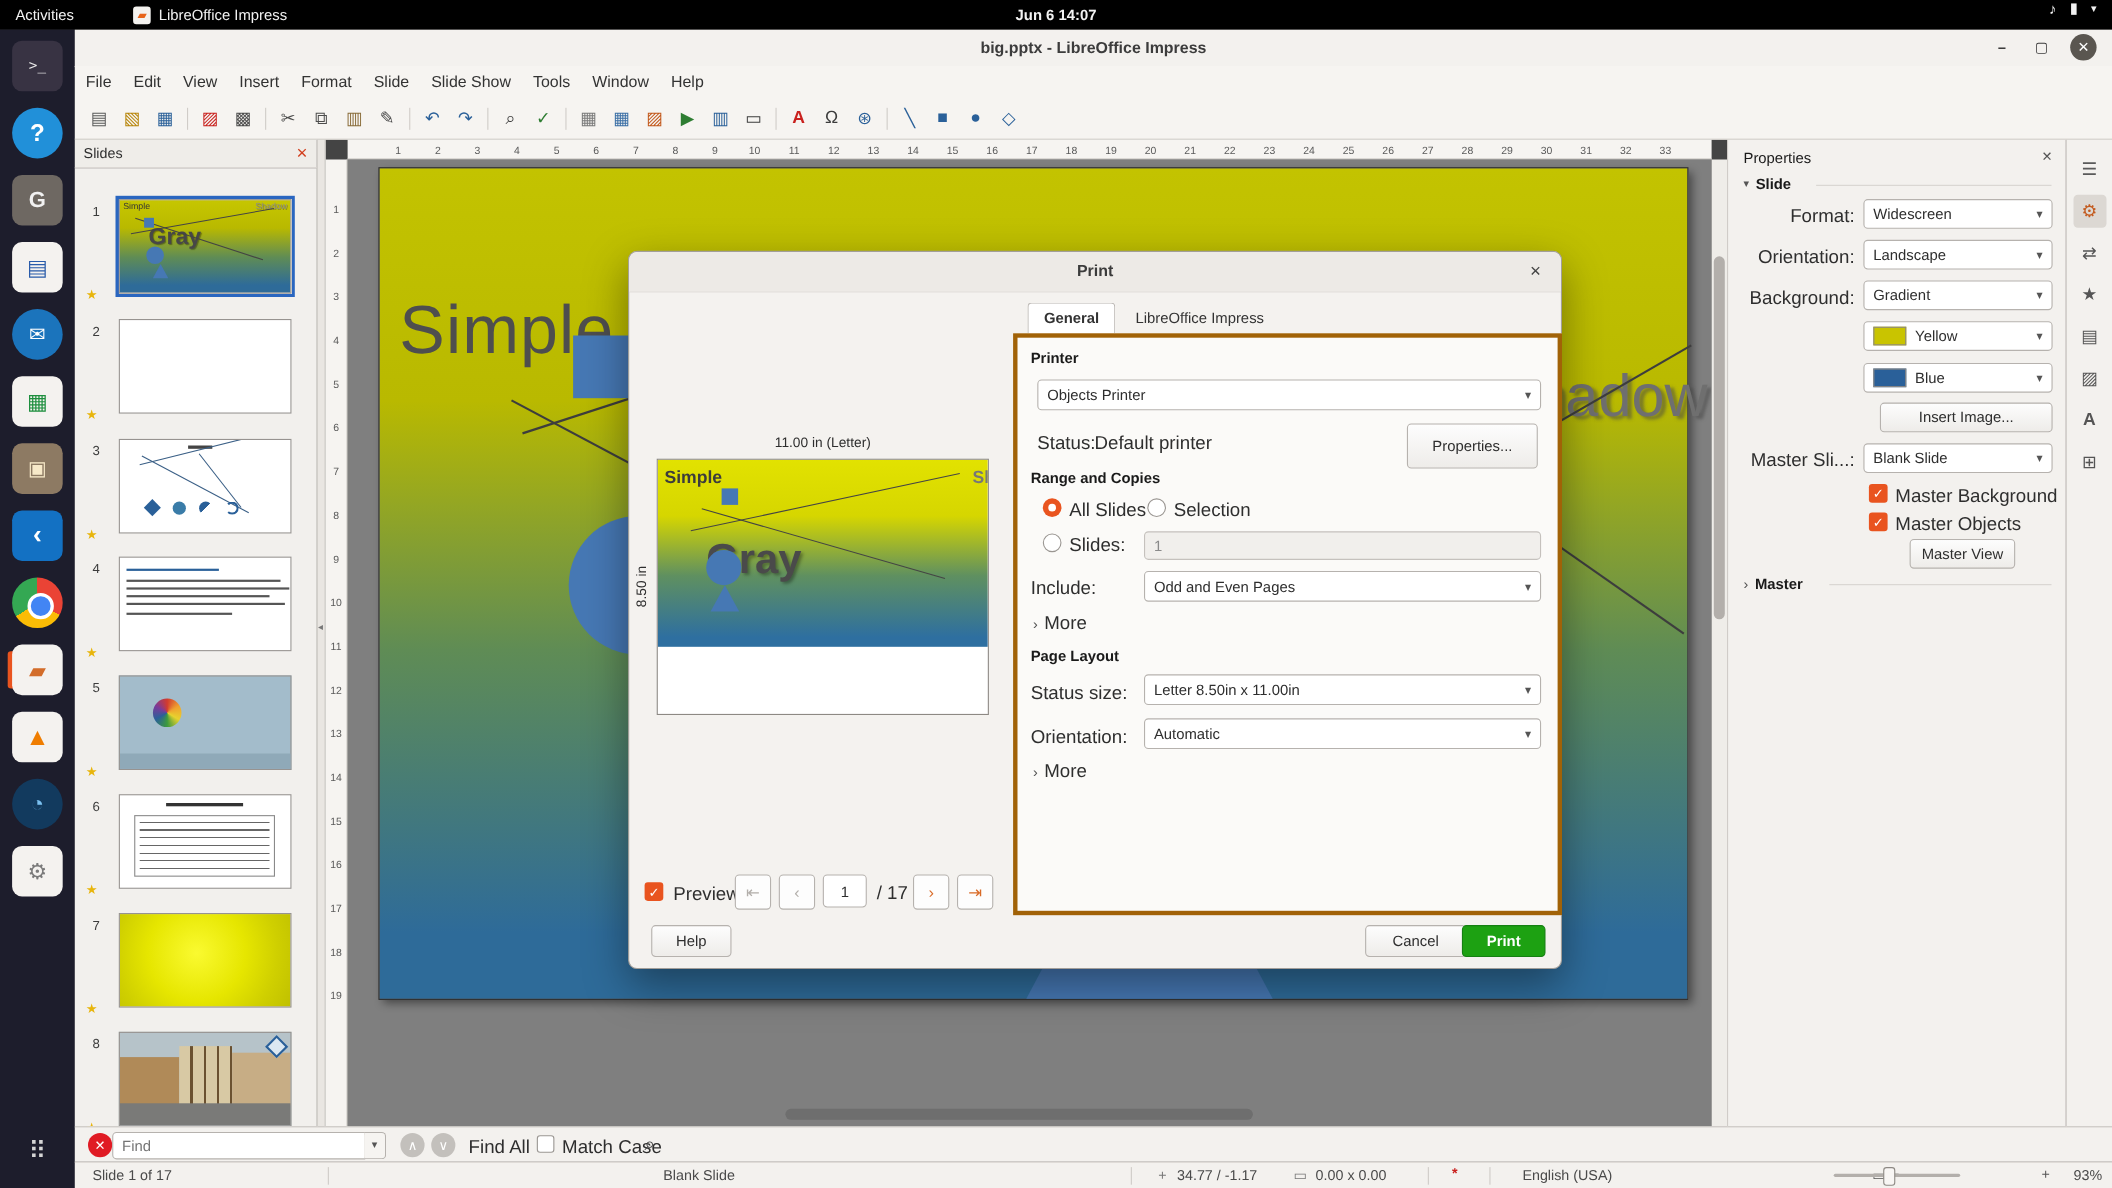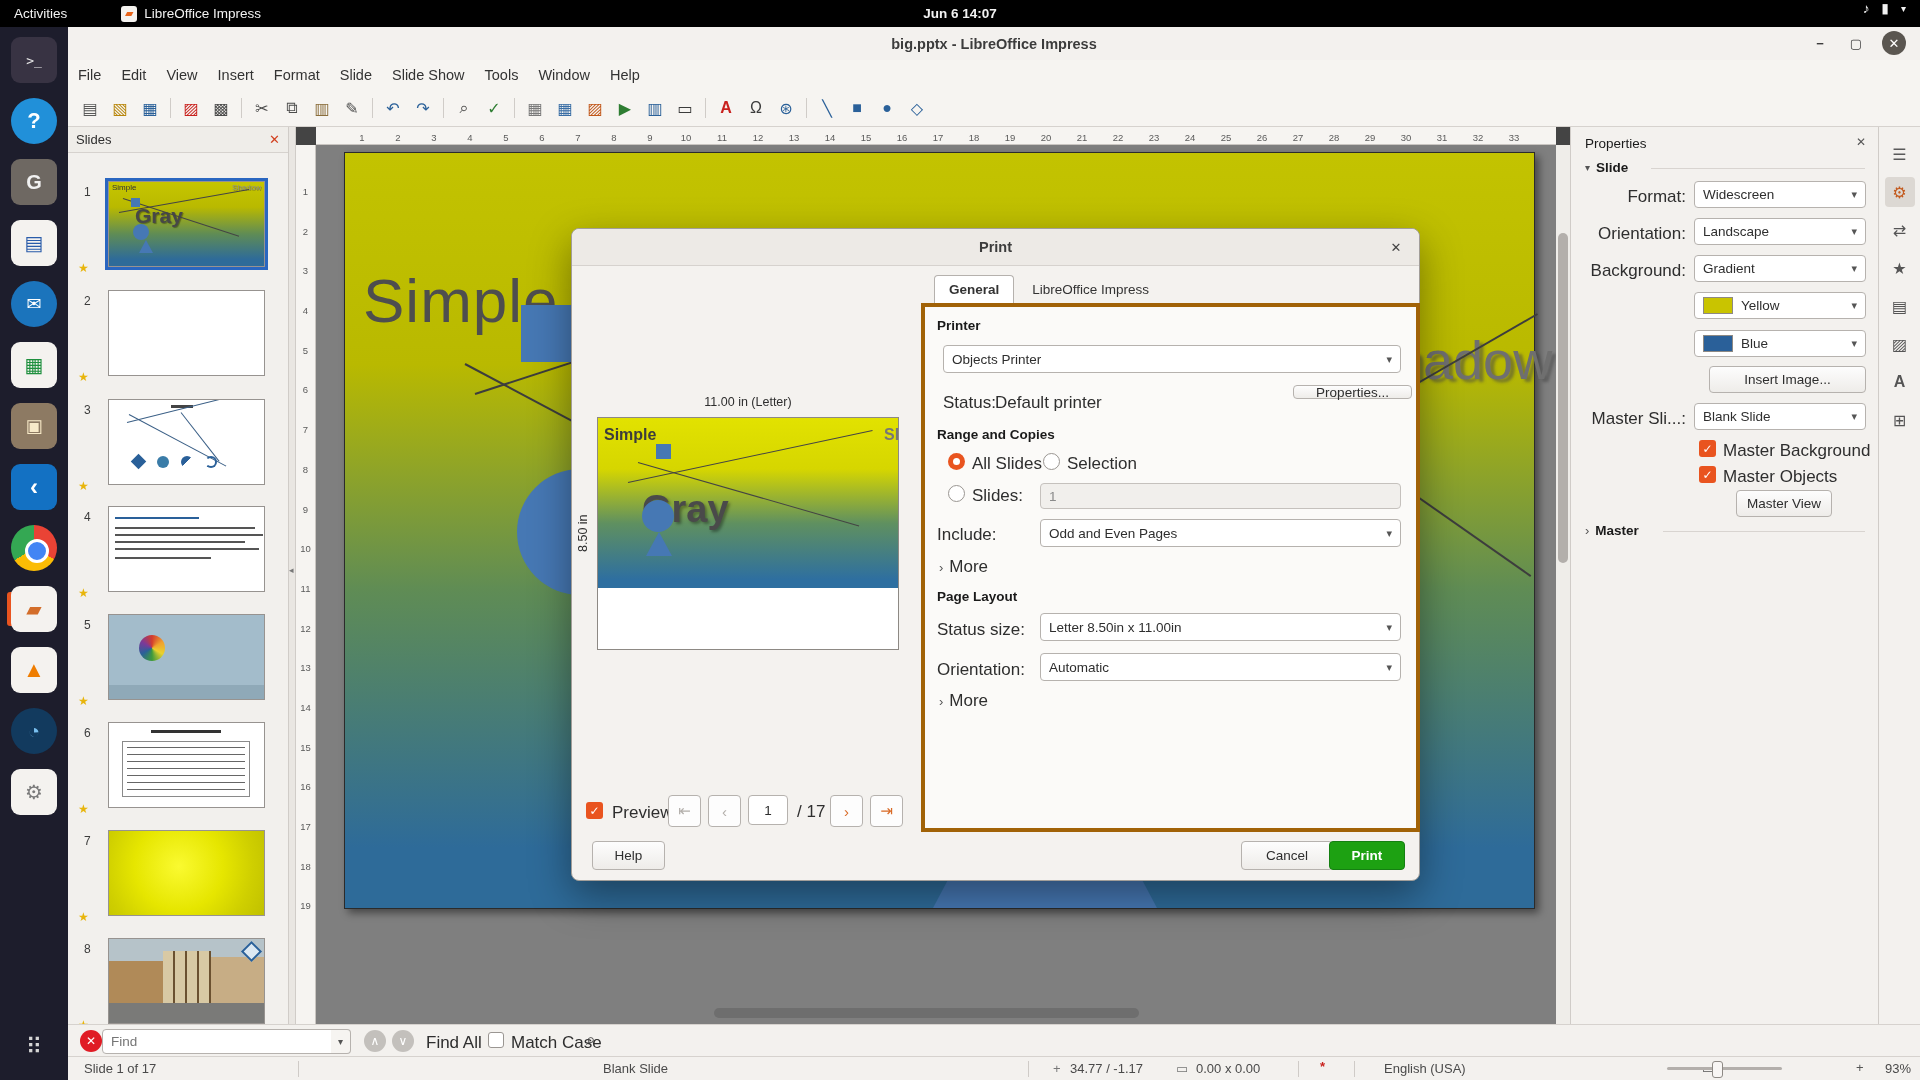--- a/index.html
+++ b/index.html
@@ -517,21 +517,21 @@
   </div>
 
   <div id="pd-frame" data-name="print-options-frame">
     <span class="sect" style="position:absolute;left:12px;top:11px" data-name="printer-section-label">Printer</span>
     <div class="select" style="position:absolute;left:18px;top:38px;width:458px" data-name="printer-select">
       <span data-name="printer-select-value">Objects Printer</span>
       <span class="sarrow" data-name="chevron-down-icon">▾</span>
     </div>
     <span class="lbl" style="position:absolute;left:18px;top:86px" data-name="printer-status-label">Status:</span>
     <span class="lbl" style="position:absolute;left:70px;top:86px" data-name="printer-status-value">Default printer</span>
-    <div class="btn" style="position:absolute;left:368px;top:78px;width:119px;height:14px" data-name="printer-properties-button">
+    <div class="btn" style="position:absolute;left:354px;top:78px;width:119px;height:41px" data-name="printer-properties-button">
       <span data-name="printer-properties-label">Properties...</span>
     </div>
 
     <span class="sect" style="position:absolute;left:12px;top:120px" data-name="range-section-label">Range and Copies</span>
     <span class="radio on" style="position:absolute;left:23px;top:146px" data-name="all-slides-radio"></span>
     <span class="lbl" style="position:absolute;left:47px;top:147px" data-name="all-slides-label">All Slides</span>
     <span class="radio off" style="position:absolute;left:118px;top:146px" data-name="selection-radio"></span>
     <span class="lbl" style="position:absolute;left:142px;top:147px" data-name="selection-label">Selection</span>
     <span class="radio off" style="position:absolute;left:23px;top:178px" data-name="slides-radio"></span>
     <span class="lbl" style="position:absolute;left:47px;top:179px" data-name="slides-radio-label">Slides:</span>

